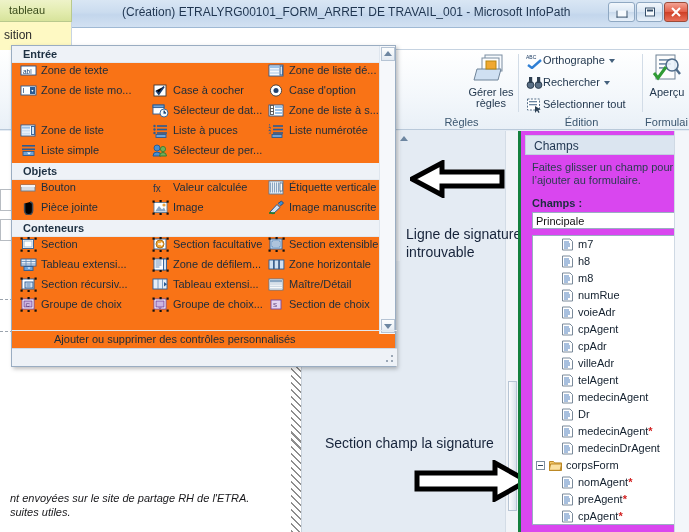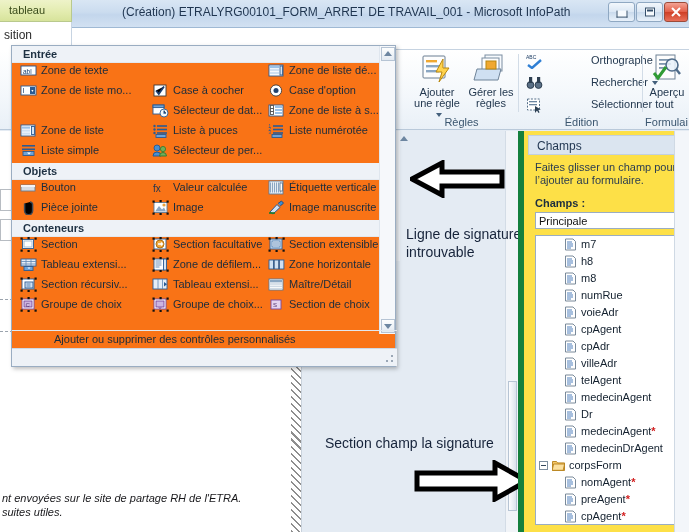--- a/index.html
+++ b/index.html
@@ -42,21 +42,21 @@
   #wmax .wglyph::after{content:"";position:absolute;left:1px;right:1px;top:1px;height:2px;background:#36506c;}
   
   #lefttab{
     position:absolute; left:0; top:0; width:72px; height:22px;
     background: linear-gradient(180deg,#eef3c9 0%, #e3ecb0 55%, #d7e39b 100%);
     border-right:1px solid #b9c98d; border-bottom:1px solid #b9c98d;
   }
   #lefttab span{ display:block; padding:4px 0 0 9px; font-size:11px; color:#394b1a;}
   #leftsub{
     position:absolute; left:0; top:22px; width:72px; height:28px;
-    background:#ffffff; border-right:1px solid #c7d4e2;
+    background:#fef9c3; border-right:1px solid #c7d4e2;
   }
   #leftsub span{ display:block; padding:6px 0 0 4px; font-size:12px; color:#2b2b2b;}
   
   #ribbon{
     position:absolute; left:72px; top:28px; width:617px; height:22px;
     background:#ffffff; border-bottom:1px solid #c6d3e1;
   }
   #ribbonBody{
     position:absolute; left:0; top:50px; width:689px; height:80px;
     background: linear-gradient(180deg,#ffffff 0%,#f3f7fb 60%,#e9f0f7 100%);
@@ -66,38 +66,38 @@
   .rgroup .divider{ position:absolute; right:0; top:4px; bottom:18px; width:1px; background:#d2dce7; }
   .glabel{
     position:absolute; bottom:2px; left:0; right:0; text-align:center;
     font-size:11px; color:#3b566f;
   }
   .bigbtn{ position:absolute; top:3px; width:62px; text-align:center; cursor:default;}
   .bigbtn .bico{ display:block; height:32px; margin:0 auto 2px; width:36px; position:relative;}
   .bigbtn .blab{ display:block; font-size:11px; color:#23384f; line-height:11px;}
   .smbtn{ position:absolute; height:20px; font-size:11px; color:#23384f; white-space:nowrap;}
   .smbtn .sico{ display:inline-block; width:17px; height:16px; vertical-align:-4px; position:relative;}
-  .smbtn .slab{ vertical-align:1px;margin-left:48px;}
+  .smbtn .slab{ vertical-align:1px;}
   .caret{ display:inline-block; width:0;height:0;border-left:3px solid transparent;
           border-right:3px solid transparent;border-top:4px solid #44607c; margin-left:4px; vertical-align:2px;}
   
   #canvas{
     position:absolute; left:0; top:131px; width:689px; height:401px;
     background:#e4ebf3;
   }
   #page{
     position:absolute; left:0; top:0; width:290px; height:401px;
     background:#ffffff; border-right:0;
   }
   .hline{ position:absolute; left:0; width:290px; border-top:1px dashed #9aa3ad; }
   .fbox{ position:absolute; background:#fff; border:1px solid #b7bcc2; }
   #pagetext{
     position:absolute; left:0; top:360px; width:290px;
     font-family:"Liberation Sans", sans-serif; font-style:italic;
-    font-size:11px; color:#17171a; line-height:14px; padding-left:2px;
+    font-size:11px; color:#17171a; line-height:14px; padding-left:10px;
   }
   #hatch{
     position:absolute; left:290px; top:0; width:12px; height:401px;
     background: repeating-linear-gradient(45deg,#8e8e8e 0px,#8e8e8e 1.5px,#ffffff 1.5px,#ffffff 5px);
     border-left:1px solid #fff; border-right:1px solid #c9d2dc;
   }
   
   #gallery{
     position:absolute; left:11px; top:45px; width:385px; height:322px;
     background:#f97316; border:1px solid #9aadc2;
@@ -140,21 +140,21 @@
     background:#eef2f7; border-top:1px solid #cfd8e3;
   }
   #gripper{ position:absolute; right:3px; bottom:3px; width:8px; height:8px;
             background:
               radial-gradient(circle 1px at 1px 6px,#9aa7b6 99%,transparent),
               radial-gradient(circle 1px at 6px 6px,#9aa7b6 99%,transparent),
               radial-gradient(circle 1px at 6px 1px,#9aa7b6 99%,transparent);}
   
   #taskpane{
     position:absolute; left:518px; top:131px; width:171px; height:401px;
-    background:#fde047; border-left:6px solid #15803d;
+    background:#d946ef; border-left:3px solid #15803d;
   }
   #tpHeader{
     position:absolute; left:4px; top:4px; width:167px; height:20px;
     background:#dbe5f0; border:1px solid #c2d0e0; border-right:none;
   }
   #tpTitle{ position:absolute; left:8px; top:3px; font-size:12px; color:#1f3550;}
   #tpMenu{ position:absolute; right:6px; top:7px;}
   #tpDesc{ position:absolute; left:11px; top:30px; width:160px;
            font-size:11px; color:#2a3c50; line-height:13px;}
   #tpLabel{ position:absolute; left:11px; top:66px; font-size:11px;
@@ -224,33 +224,20 @@
   <span>tableau</span>
 </div>
 <div id="leftsub">
   <span>sition</span>
 </div>
 <div id="ribbon"></div>
 
 <div id="ribbonBody">
 
   <div class="rgroup" style="left:404px; width:115px;">
-    <div class="bigbtn" style="left:2px;">
-      <span class="bico">
-        <svg width="36" height="32" viewBox="0 0 36 32">
-          <rect x="4" y="3" width="22" height="22" rx="1" fill="#fdfdfd" stroke="#6b7e92"></rect>
-          <rect x="7" y="7" width="11" height="2.4" fill="#f0a830"></rect>
-          <rect x="7" y="12" width="15" height="2.4" fill="#8aa6c2"></rect>
-          <rect x="7" y="17" width="13" height="2.4" fill="#8aa6c2"></rect>
-          <path d="M24 6 L17 19 L23 19 L20 29 L30 15 L24 15 Z" fill="#ffd34d" stroke="#b9870f" stroke-width="1"></path>
-        </svg>
-      </span>
-      <span class="blab">Ajouter</span>
-      <span class="blab">une règle</span><span class="caret"></span>
-    </div>
     <div class="bigbtn" style="left:56px;">
       <span class="bico">
         <svg width="36" height="32" viewBox="0 0 36 32">
           <rect x="12" y="2" width="17" height="16" fill="#f7fafd" stroke="#7b8da1"></rect>
           <rect x="9" y="5" width="17" height="16" fill="#fdfdfd" stroke="#7b8da1"></rect>
           <path d="M4 16 h24 l-3 11 h-24 z" fill="#cfe0f2" stroke="#6f8499"></path>
           <rect x="13" y="8" width="10" height="8" fill="#f0a830" stroke="#b9870f"></rect>
         </svg>
       </span>
       <span class="blab">Gérer les</span>

